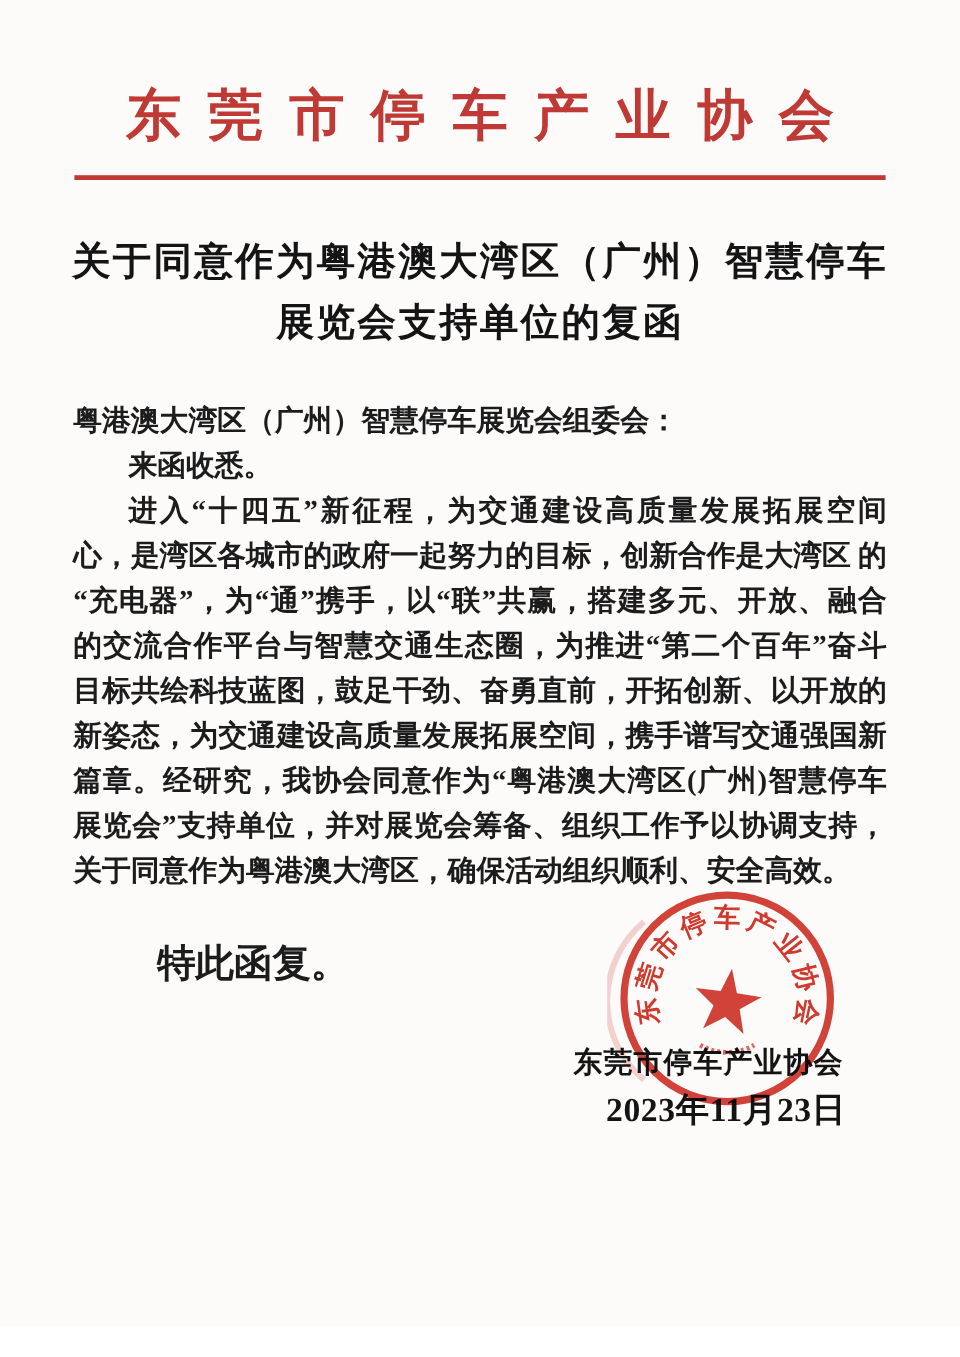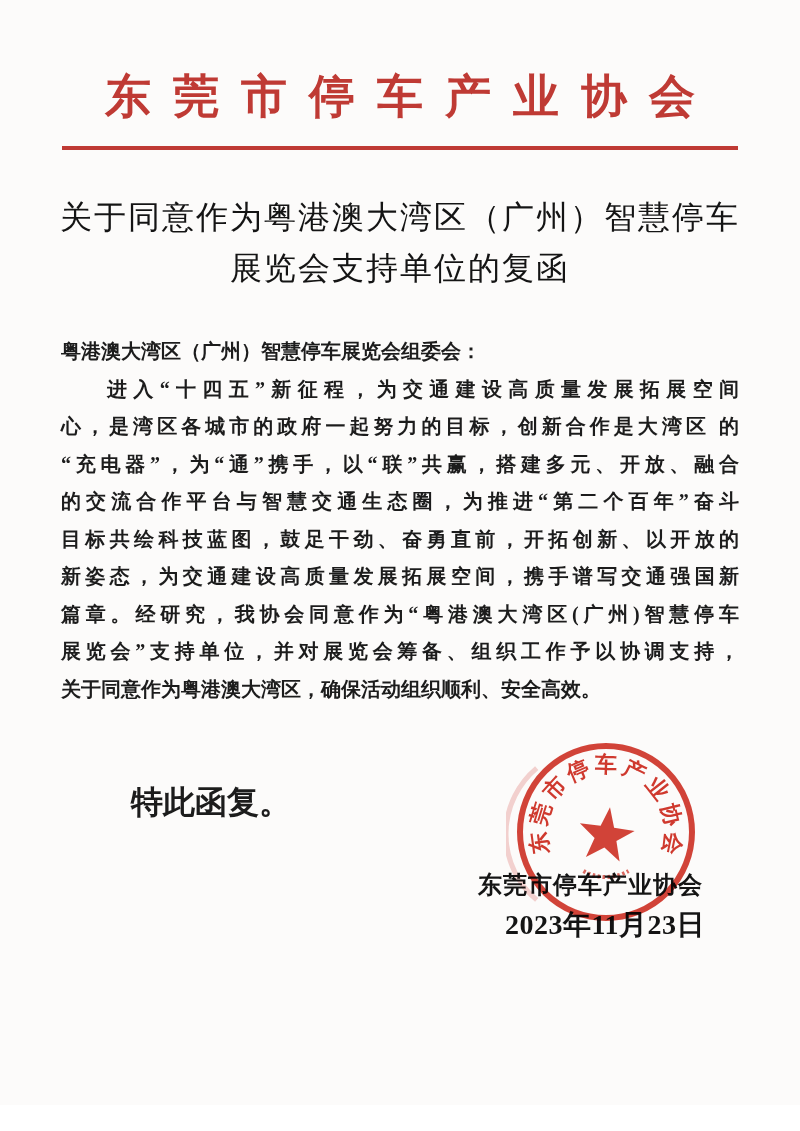--- a/index.html
+++ b/index.html
@@ -20,27 +20,27 @@
     white-space:nowrap;
   }
   .letterhead-rule {
     position:absolute; top:146px; left:62px;
     width:676px; height:4px;
     background:#bf3a34;
   }
   .doc-title {
     position:absolute; top:192px; left:60px; width:680px;
     text-align:center;
-    font-size:32px; font-weight:normal; line-height:51px;
+    font-size:32px; font-weight:bold; line-height:51px;
     letter-spacing:2px;
     color:#141414;
   }
   .body-block {
     position:absolute; top:333px; left:61px; width:678px;
-    font-size:20px; line-height:37.5px;
+    font-size:24px; line-height:37.5px;
     font-weight:600;
     color:#1c1c1c;
   }
   .jline {
     text-align:justify;
     text-align-last:justify;
     text-justify:inter-character;
   }
   .indent { text-indent:46px; }
   .closing {
@@ -80,20 +80,21 @@
 
   <div class="letterhead-rule"></div>
 
   <div class="doc-title">
     <div>关于同意作为粤港澳大湾区（广州）智慧停车</div>
     <div>展览会支持单位的复函</div>
   </div>
 
   <div class="body-block">
     <div>粤港澳大湾区（广州）智慧停车展览会组委会：</div>
+    <div class="indent">来函收悉。</div>
     <div class="jline indent">进入“十四五”新征程，为交通建设高质量发展拓展空间</div>
     <div class="jline">心，是湾区各城市的政府一起努力的目标，创新合作是大湾区 的</div>
     <div class="jline">“充电器”，为“通”携手，以“联”共赢，搭建多元、开放、融合</div>
     <div class="jline">的交流合作平台与智慧交通生态圈，为推进“第二个百年”奋斗</div>
     <div class="jline">目标共绘科技蓝图，鼓足干劲、奋勇直前，开拓创新、以开放的</div>
     <div class="jline">新姿态，为交通建设高质量发展拓展空间，携手谱写交通强国新</div>
     <div class="jline">篇章。经研究，我协会同意作为“粤港澳大湾区(广州)智慧停车</div>
     <div class="jline">展览会”支持单位，并对展览会筹备、组织工作予以协调支持，</div>
     <div>关于同意作为粤港澳大湾区，确保活动组织顺利、安全高效。</div>
   </div>

